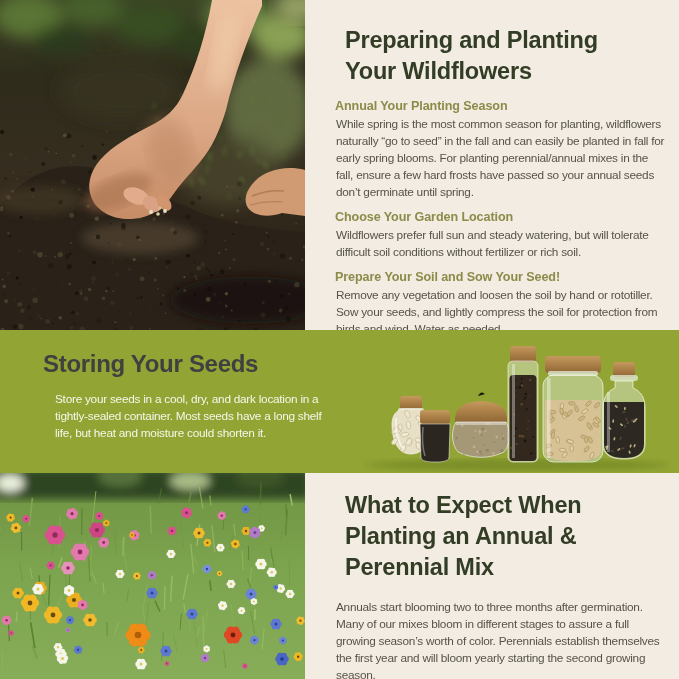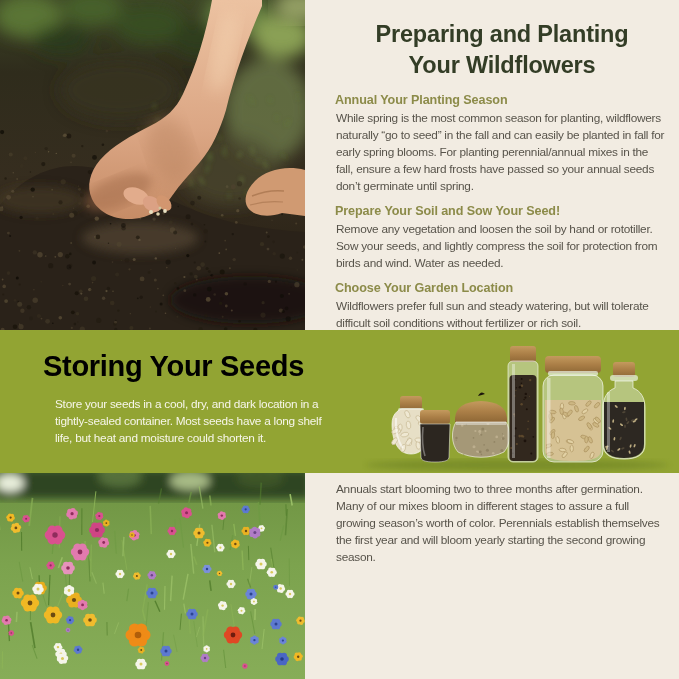--- a/index.html
+++ b/index.html
@@ -4,29 +4,29 @@
 <style>
   html,body{margin:0;padding:0;background:#ffffff;}
   .canvas{position:relative;width:679px;height:679px;background:#f2ece2;overflow:hidden;
           font-family:"Liberation Sans", sans-serif;}
   
   .photo-top{position:absolute;left:0;top:0;width:305px;height:330px;}
   .photo-bottom{position:absolute;left:0;top:473px;width:305px;height:206px;}
   .photo-top svg,.photo-bottom svg,.jars svg{display:block;}
   
   .top-right{position:absolute;left:335px;top:15px;width:334px;}
-  h1.big{margin:4px;font-size:23.5px;line-height:31px;font-weight:700;color:#333d26;
-         letter-spacing:-0.2px;white-space:pre-line;text-align:center;}
+  h1.big{margin:10px;font-size:23.5px;line-height:31px;font-weight:700;color:#333d26;
+         letter-spacing:-0.2px;white-space:pre-line;}
   .top-right h1{margin-bottom:12px;}
   .sub h3{margin:9px 0 3px 0;font-size:12.6px;font-weight:700;color:#8c8b49;letter-spacing:-0.1px;}
   .sub p, .bottom-right p{margin:1px;font-size:11.8px;line-height:17px;color:#57534a;letter-spacing:-0.25px;}
   
   .band{position:absolute;left:0;top:330px;width:679px;height:143px;background:#92a433;}
   .band-inner{position:absolute;left:43px;top:20px;width:302px;}
-  .band-inner h2{margin:0 0 13px 0;font-size:29px;font-weight:700;color:#000000;letter-spacing:-0.3px;}
+  .band-inner h2{margin:0 0 13px 0;font-size:24px;font-weight:700;color:#404040;letter-spacing:-0.3px;}
   .band-inner p{margin:12px;font-size:11.8px;line-height:17px;color:#f7f6ea;letter-spacing:-0.25px;}
   .jars{position:absolute;left:362px;top:338px;width:312px;height:134px;}
   
   .bottom-right{position:absolute;left:335px;top:480px;width:334px;}
   .bottom-right h1{margin-bottom:16px;}
 </style>
 </head>
 <body>
 
 <div class="canvas">
@@ -427,26 +427,26 @@
   </div>
 
   <section class="top-right">
     <h1 class="big">Preparing and Planting
 Your Wildflowers</h1>
     <div class="sub">
       <h3>Annual Your Planting Season</h3>
       <p>While spring is the most common season for planting, wildflowers naturally “go to seed” in the fall and can easily be planted in fall for early spring blooms. For planting perennial/annual mixes in the fall, ensure a few hard frosts have passed so your annual seeds don’t germinate until spring.</p>
     </div>
     <div class="sub">
+      <h3>Choose Your Garden Location</h3>
+      <p>Wildflowers prefer full sun and steady watering, but will tolerate difficult soil conditions without fertilizer or rich soil.</p>
+    </div>
+    <div class="sub">
       <h3>Prepare Your Soil and Sow Your Seed!</h3>
       <p>Remove any vegetation and loosen the soil by hand or rototiller. Sow your seeds, and lightly compress the soil for protection from birds and wind. Water as needed.</p>
-    </div>
-    <div class="sub">
-      <h3>Choose Your Garden Location</h3>
-      <p>Wildflowers prefer full sun and steady watering, but will tolerate difficult soil conditions without fertilizer or rich soil.</p>
     </div>
   </section>
 
   <div class="band">
     <div class="band-inner">
       <h2>Storing Your Seeds</h2>
       <p>Store your seeds in a cool, dry, and dark location in a tightly-sealed container. Most seeds have a long shelf life, but heat and moisture could shorten it.</p>
     </div>
   </div>
 
@@ -1297,16 +1297,19 @@
           <circle cx="9.1" cy="46.4" r="2.0" fill="#f0b824"></circle>
           <circle cx="8.3" cy="44.2" r="2.0" fill="#f0b824"></circle>
           <circle cx="9.8" cy="42.4" r="2.0" fill="#f0b824"></circle>
           <circle cx="12.1" cy="42.8" r="2.0" fill="#f0b824"></circle>
           <circle cx="10.603993889410049" cy="44.57831010897644" r="1.1" fill="#6b4a12"></circle>
         </g>
     </svg>
   </div>
 
   <section class="bottom-right">
+    <h1 class="big">What to Expect When
+Planting an Annual &amp;
+Perennial Mix</h1>
     <p>Annuals start blooming two to three months after germination. Many of our mixes bloom in different stages to assure a full growing season’s worth of color. Perennials establish themselves the first year and will bloom yearly starting the second growing season.</p>
   </section>
 
 </div>
 
 </body></html>

